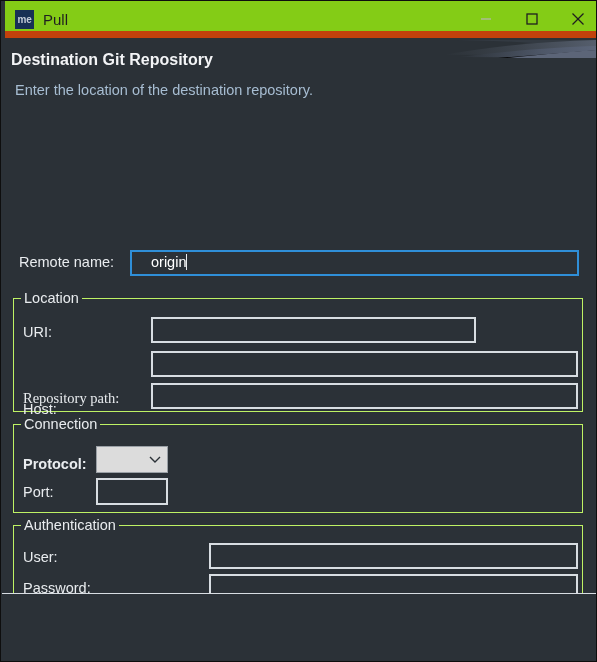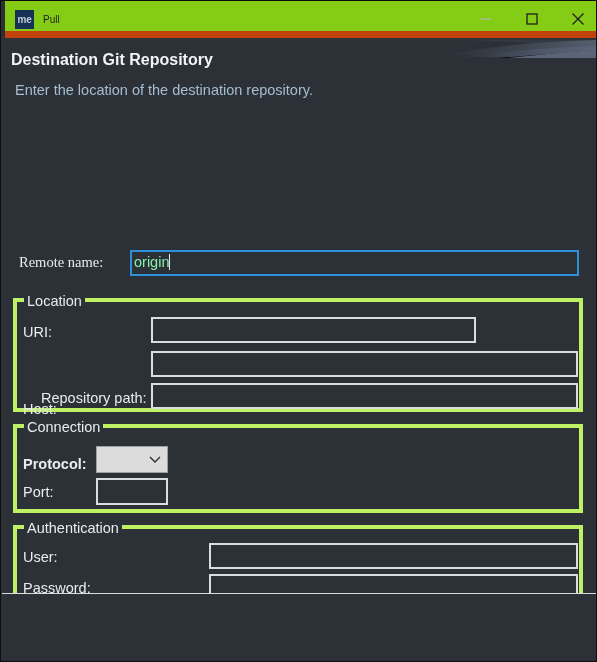--- a/index.html
+++ b/index.html
@@ -38,21 +38,21 @@
     font-size: 10px;
     font-weight: bold;
     line-height: 19px;
     text-align: center;
     letter-spacing: -0.3px;
     font-family: "Liberation Sans", sans-serif;
   }
   #title-text {
     position: absolute;
     left: 38px; top: 9px;
-    font-size: 10px;
+    font-size: 15px;
     color: #1f1f1f;
     line-height: 19px;
   }
   .wctrl {
     position: absolute;
     top: 0;
     width: 46px; height: 36px;
     cursor: default;
   }
   .wctrl svg { position: absolute; left: 50%; top: 50%; transform: translate(-50%,-50%); }
@@ -108,46 +108,46 @@
     border: 2px solid #d8dde2;
     color: #e9ecef;
     font-family: "Liberation Sans", sans-serif;
     font-size: 14px;
     padding: 0 3px;
     outline: none;
   }
   .tfield.focused {
     border: 2px solid #2f8fd8;
   }
-  #remote-name-label { left: 18px; top: 142px; font-family: Liberation Serif, serif; }
+  #remote-name-label { left: 18px; top: 142px; }
   #remote-name-input {
     left: 129px; top: 138px;
     width: 449px; height: 26px;
     border-color: #2f8fd8;
   }
   #remote-name-value {
     position: absolute;
-    left: 133px; top: 142px;
-    font-size: 14.5px;
-    color: #86efac;
+    left: 150px; top: 142px;
+    font-size: 14.5px;
+    color: #ffffff;
     white-space: nowrap;
   }
   #caret {
     display: inline-block;
     width: 1px; height: 16px;
     background: #e9ecef;
     vertical-align: -3px;
     margin-left: 0px;
   }
 
   
   .group {
     position: absolute;
     box-sizing: border-box;
-    border: 4px solid #bef264;
+    border: 1px solid #bef264;
   }
   .group-title {
     position: absolute;
     top: -9px; left: 7px;
     padding: 0 3px;
     background: #2b3137;
     font-size: 14.5px;
     color: #e9ecef;
     white-space: nowrap;
   }
@@ -278,21 +278,21 @@
 
     <div class="group" id="grp-location">
       <div class="group-title">Location</div>
     </div>
     <div class="lbl" style="left:22px; top:212px;">URI:</div>
     <div class="tfield" style="left:150px; top:205px; width:325px; height:26px;"></div>
 
     <div class="lbl" style="left:22px; top:245px;margin-top:44px;">Host:</div>
     <div class="tfield" style="left:150px; top:239px; width:427px; height:26px;"></div>
 
-    <div class="lbl" style="left:40px; top:278px;">Repository path:</div>
+    <div class="lbl" style="left:22px; top:278px;font-family:Liberation Serif, serif;">Repository path:</div>
     <div class="tfield" style="left:150px; top:271px; width:427px; height:26px;"></div>
 
     <div class="group" id="grp-connection">
       <div class="group-title">Connection</div>
     </div>
     <div class="lbl" style="left:22px; top:344px;font-weight:bold;">Protocol:</div>
     <div id="protocol-combo">
       <span style="position:absolute;left:6px;top:4px;font-size:13px;color:#1f1f1f;"></span>
       <svg id="protocol-chevron" width="12" height="8" viewBox="0 0 12 8">
         <polyline points="1,1 6,6 11,1" fill="none" stroke="#2b3137" stroke-width="1.4"></polyline>

